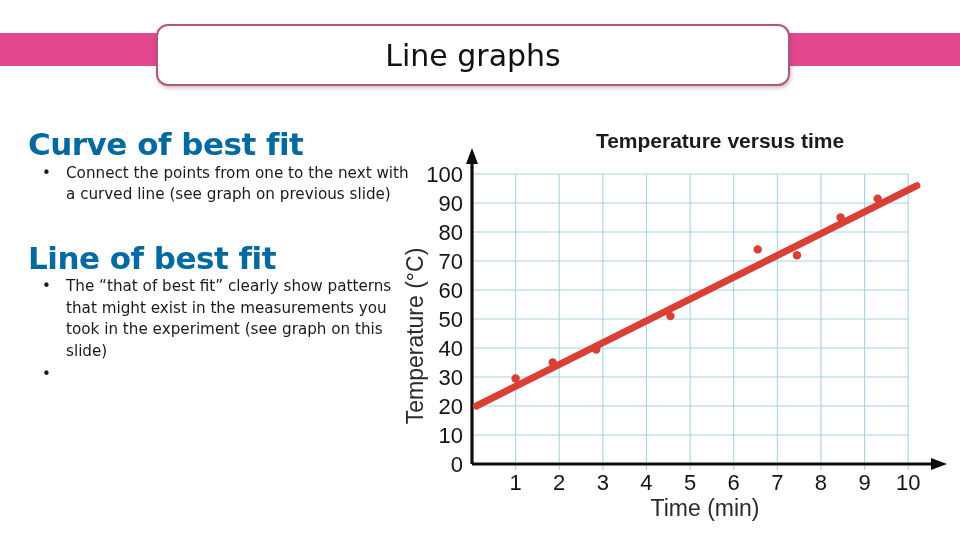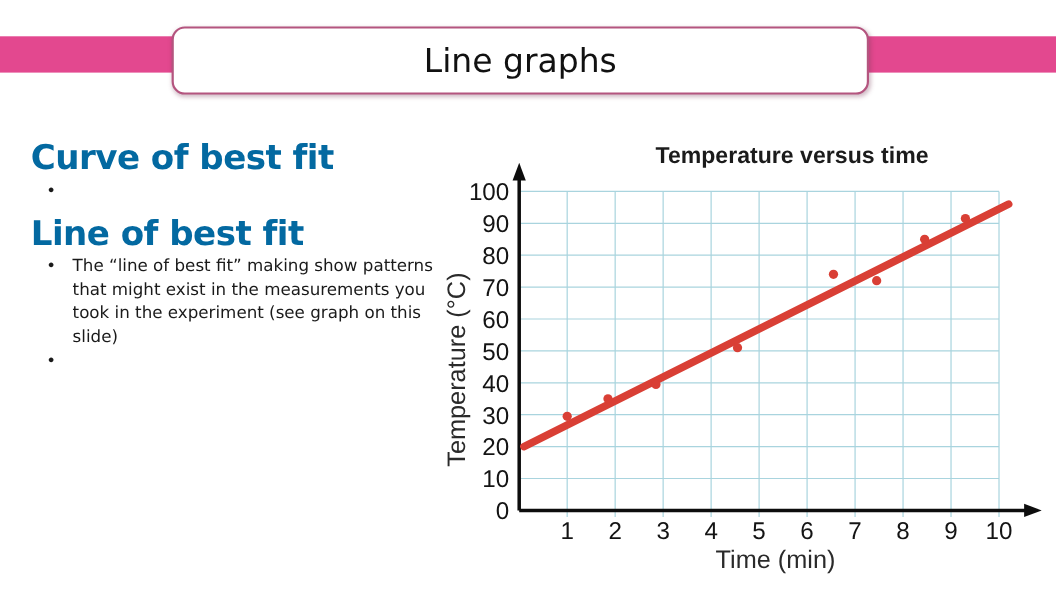--- a/index.html
+++ b/index.html
@@ -118,30 +118,31 @@
   </div>
 </div>
 
 <div id="content-column">
 
   <div>
     <h2 class="section-heading">Curve of best fit</h2>
     <ul class="bullet-list">
       <li class="bullet-item">
         <span class="bullet-dot">•</span>
+        <span>Connect the points from one to the next with a curved line (see graph on previous slide)</span>
       </li>
     </ul>
   </div>
 
   <div id="section-line-of-best-fit">
     <h2 class="section-heading">Line of best fit</h2>
     <ul class="bullet-list">
       <li class="bullet-item">
         <span class="bullet-dot">•</span>
-        <span>The “line of best fit” making show patterns that might exist in the measurements you took in the experiment (see graph on this slide)</span>
+        <span>The “that of best fit” clearly show patterns that might exist in the measurements you took in the experiment (see graph on this slide)</span>
       </li>
       <li class="bullet-item">
         <span class="bullet-dot">•</span>
       </li>
     </ul>
   </div>
 
 </div>
 
 <div id="chart-figure">

